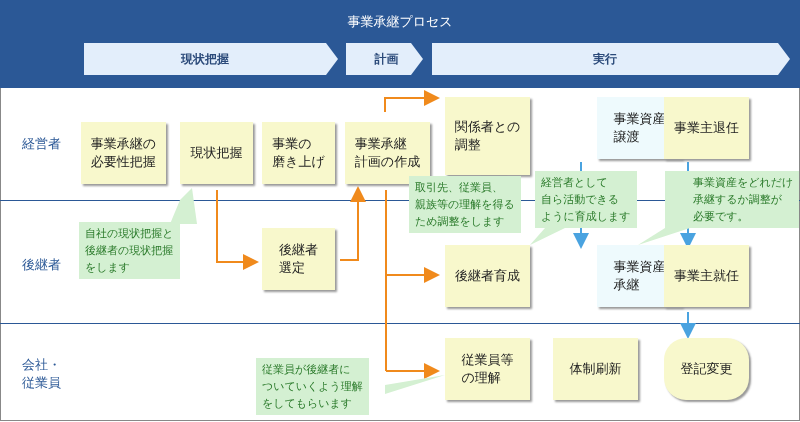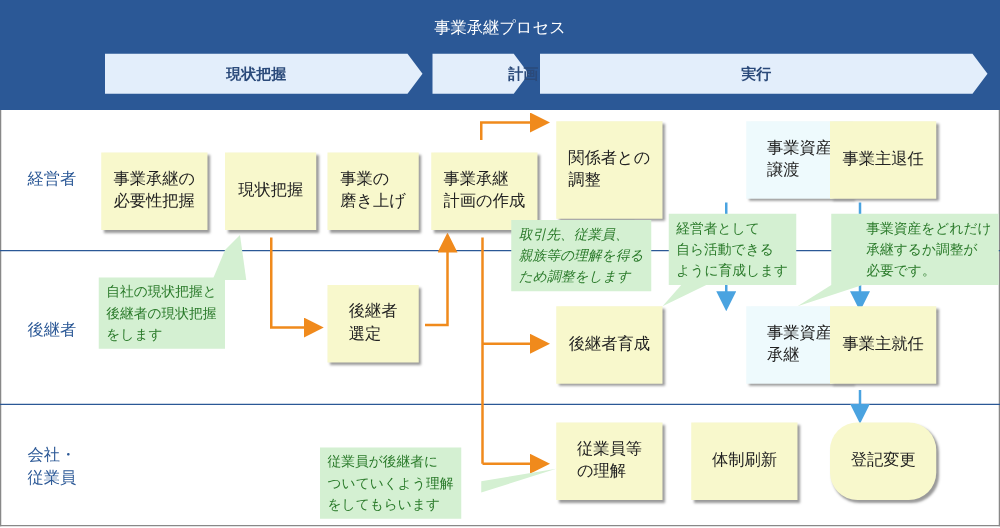--- a/index.html
+++ b/index.html
@@ -20,21 +20,21 @@
 
 <div class="header">
   <div class="title">事業承継プロセス</div>
 </div>
 <svg class="ov" width="800" height="90">
   <polygon points="84,43 326,43 338,59 326,75 84,75" fill="#e3eefb"></polygon>
   <polygon points="346,43 411,43 423,59 411,75 346,75" fill="#e3eefb"></polygon>
   <polygon points="432,43 778,43 790,59 778,75 432,75" fill="#e3eefb"></polygon>
 </svg>
 <div class="phase" style="left:84px;width:242px;background:transparent;">現状把握</div>
-<div class="phase" style="left:366px;width:65px;background:transparent;padding-left:20px;">計画</div>
+<div class="phase" style="left:334px;width:65px;background:transparent;padding-left:20px;">計画</div>
 <div class="phase" style="left:432px;width:346px;background:transparent;">実行</div>
 
 <div class="frame"></div>
 <div class="lane-line" style="top:200px;"></div>
 <div class="lane-line" style="top:323px;"></div>
 
 <div class="lane-label" style="top:135px;">経営者</div>
 <div class="lane-label" style="top:256px;">後継者</div>
 <div class="lane-label" style="top:356px;white-space:pre;">会社・
 従業員</div>
@@ -91,21 +91,21 @@
 <div class="box" style="left:664px;top:245px;width:85px;height:62px;">事業主就任</div>
 
 <div class="box" style="left:445px;top:338px;width:85px;height:62px;">従業員等
 の理解</div>
 <div class="box" style="left:553px;top:338px;width:85px;height:62px;">体制刷新</div>
 <div class="box" style="left:664px;top:338px;width:85px;height:62px;border-radius:22px;">登記変更</div>
 
 <div class="note" style="left:79px;top:222px;">自社の現状把握と
 後継者の現状把握
 をします</div>
-<div class="note" style="left:409px;top:176px;font-style:italic;">取引先、従業員、
+<div class="note" style="left:409px;top:176px;">取引先、従業員、
 親族等の理解を得る
 ため調整をします</div>
 <div class="note" style="left:535px;top:171px;">経営者として
 自ら活動できる
 ように育成します</div>
 <div class="note" style="left:665px;top:171px;padding-left:28px;">事業資産をどれだけ
 承継するか調整が
 必要です。</div>
 <div class="note" style="left:256px;top:358px;">従業員が後継者に
 ついていくよう理解

